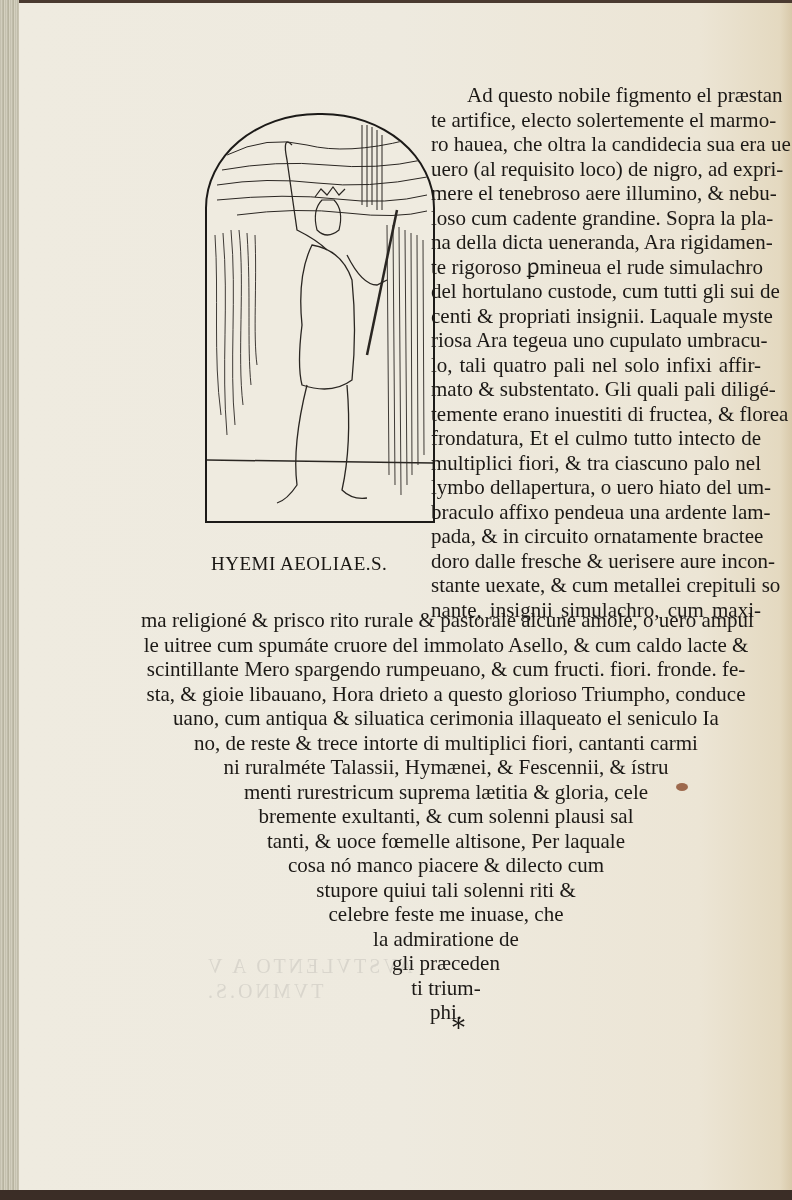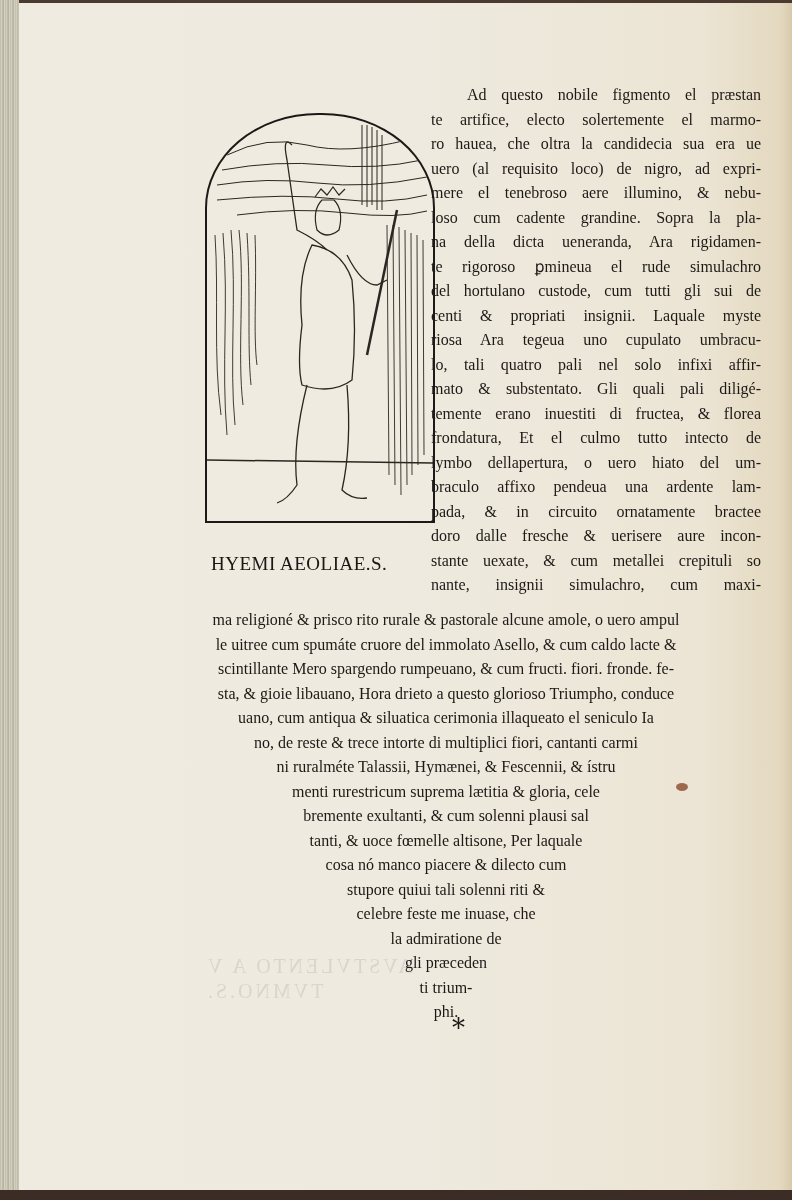--- a/index.html
+++ b/index.html
@@ -32,21 +32,21 @@
       background: #efebe0;
       overflow: hidden;
     }
     .woodcut svg { width: 100%; height: 100%; display: block; }
     .caption {
       position: absolute; left: 211px; top: 553px;
       font-family: "Liberation Serif", serif; font-size: 19px; letter-spacing: 0.5px;
       color: #1a1714;
     }
     .text-block { position: absolute; color: #1c1916; font-family: "Liberation Serif", serif; }
-    .line { white-space: nowrap; height: 24.5px; line-height: 24.5px; font-size: 16px; }
+    .line { white-space: nowrap; height: 24.5px; line-height: 24.5px; font-size: 21px; }
     .right-col { left: 431px; top: 83px; width: 330px; }
     .right-col .line { text-align: justify; text-align-last: justify; }
     .right-col .line.first { padding-left: 36px; }
     .full-col { left: 141px; top: 608px; width: 610px; }
     .full-col .line { text-align: center; }
     .asterisk { position: absolute; left: 452px; top: 1013px; font-size: 26px; color: #1c1916; }
     .stain { position:absolute; left: 676px; top: 783px; width: 12px; height: 8px; border-radius: 50%; background:#8a4a2a; opacity: 0.8; }
   </style>
 </head>
 <body>
@@ -101,20 +101,21 @@
     <div class="line">loso cum cadente grandine. Sopra la pla-</div>
     <div class="line">na della dicta ueneranda, Ara rigidamen-</div>
     <div class="line">te rigoroso ꝑmineua el rude simulachro</div>
     <div class="line">del hortulano custode, cum tutti gli sui de</div>
     <div class="line">centi &amp; propriati insignii. Laquale myste</div>
     <div class="line">riosa Ara tegeua uno cupulato umbracu-</div>
     <div class="line">lo, tali quatro pali nel solo infixi affir-</div>
     <div class="line">mato &amp; substentato. Gli quali pali diligé-</div>
     <div class="line">temente erano inuestiti di fructea, &amp; florea</div>
     <div class="line">frondatura, Et el culmo tutto intecto de</div>
+    <div class="line">multiplici fiori, &amp; tra ciascuno palo nel</div>
     <div class="line">lymbo dellapertura, o uero hiato del um-</div>
     <div class="line">braculo affixo pendeua una ardente lam-</div>
     <div class="line">pada, &amp; in circuito ornatamente bractee</div>
     <div class="line">doro dalle fresche &amp; uerisere aure incon-</div>
     <div class="line">stante uexate, &amp; cum metallei crepituli so</div>
     <div class="line">nante, insignii simulachro, cum maxi-</div>
   </div>
 
   <div class="text-block full-col">
     <div class="line">ma religioné &amp; prisco rito rurale &amp; pastorale alcune amole, o uero ampul</div>

